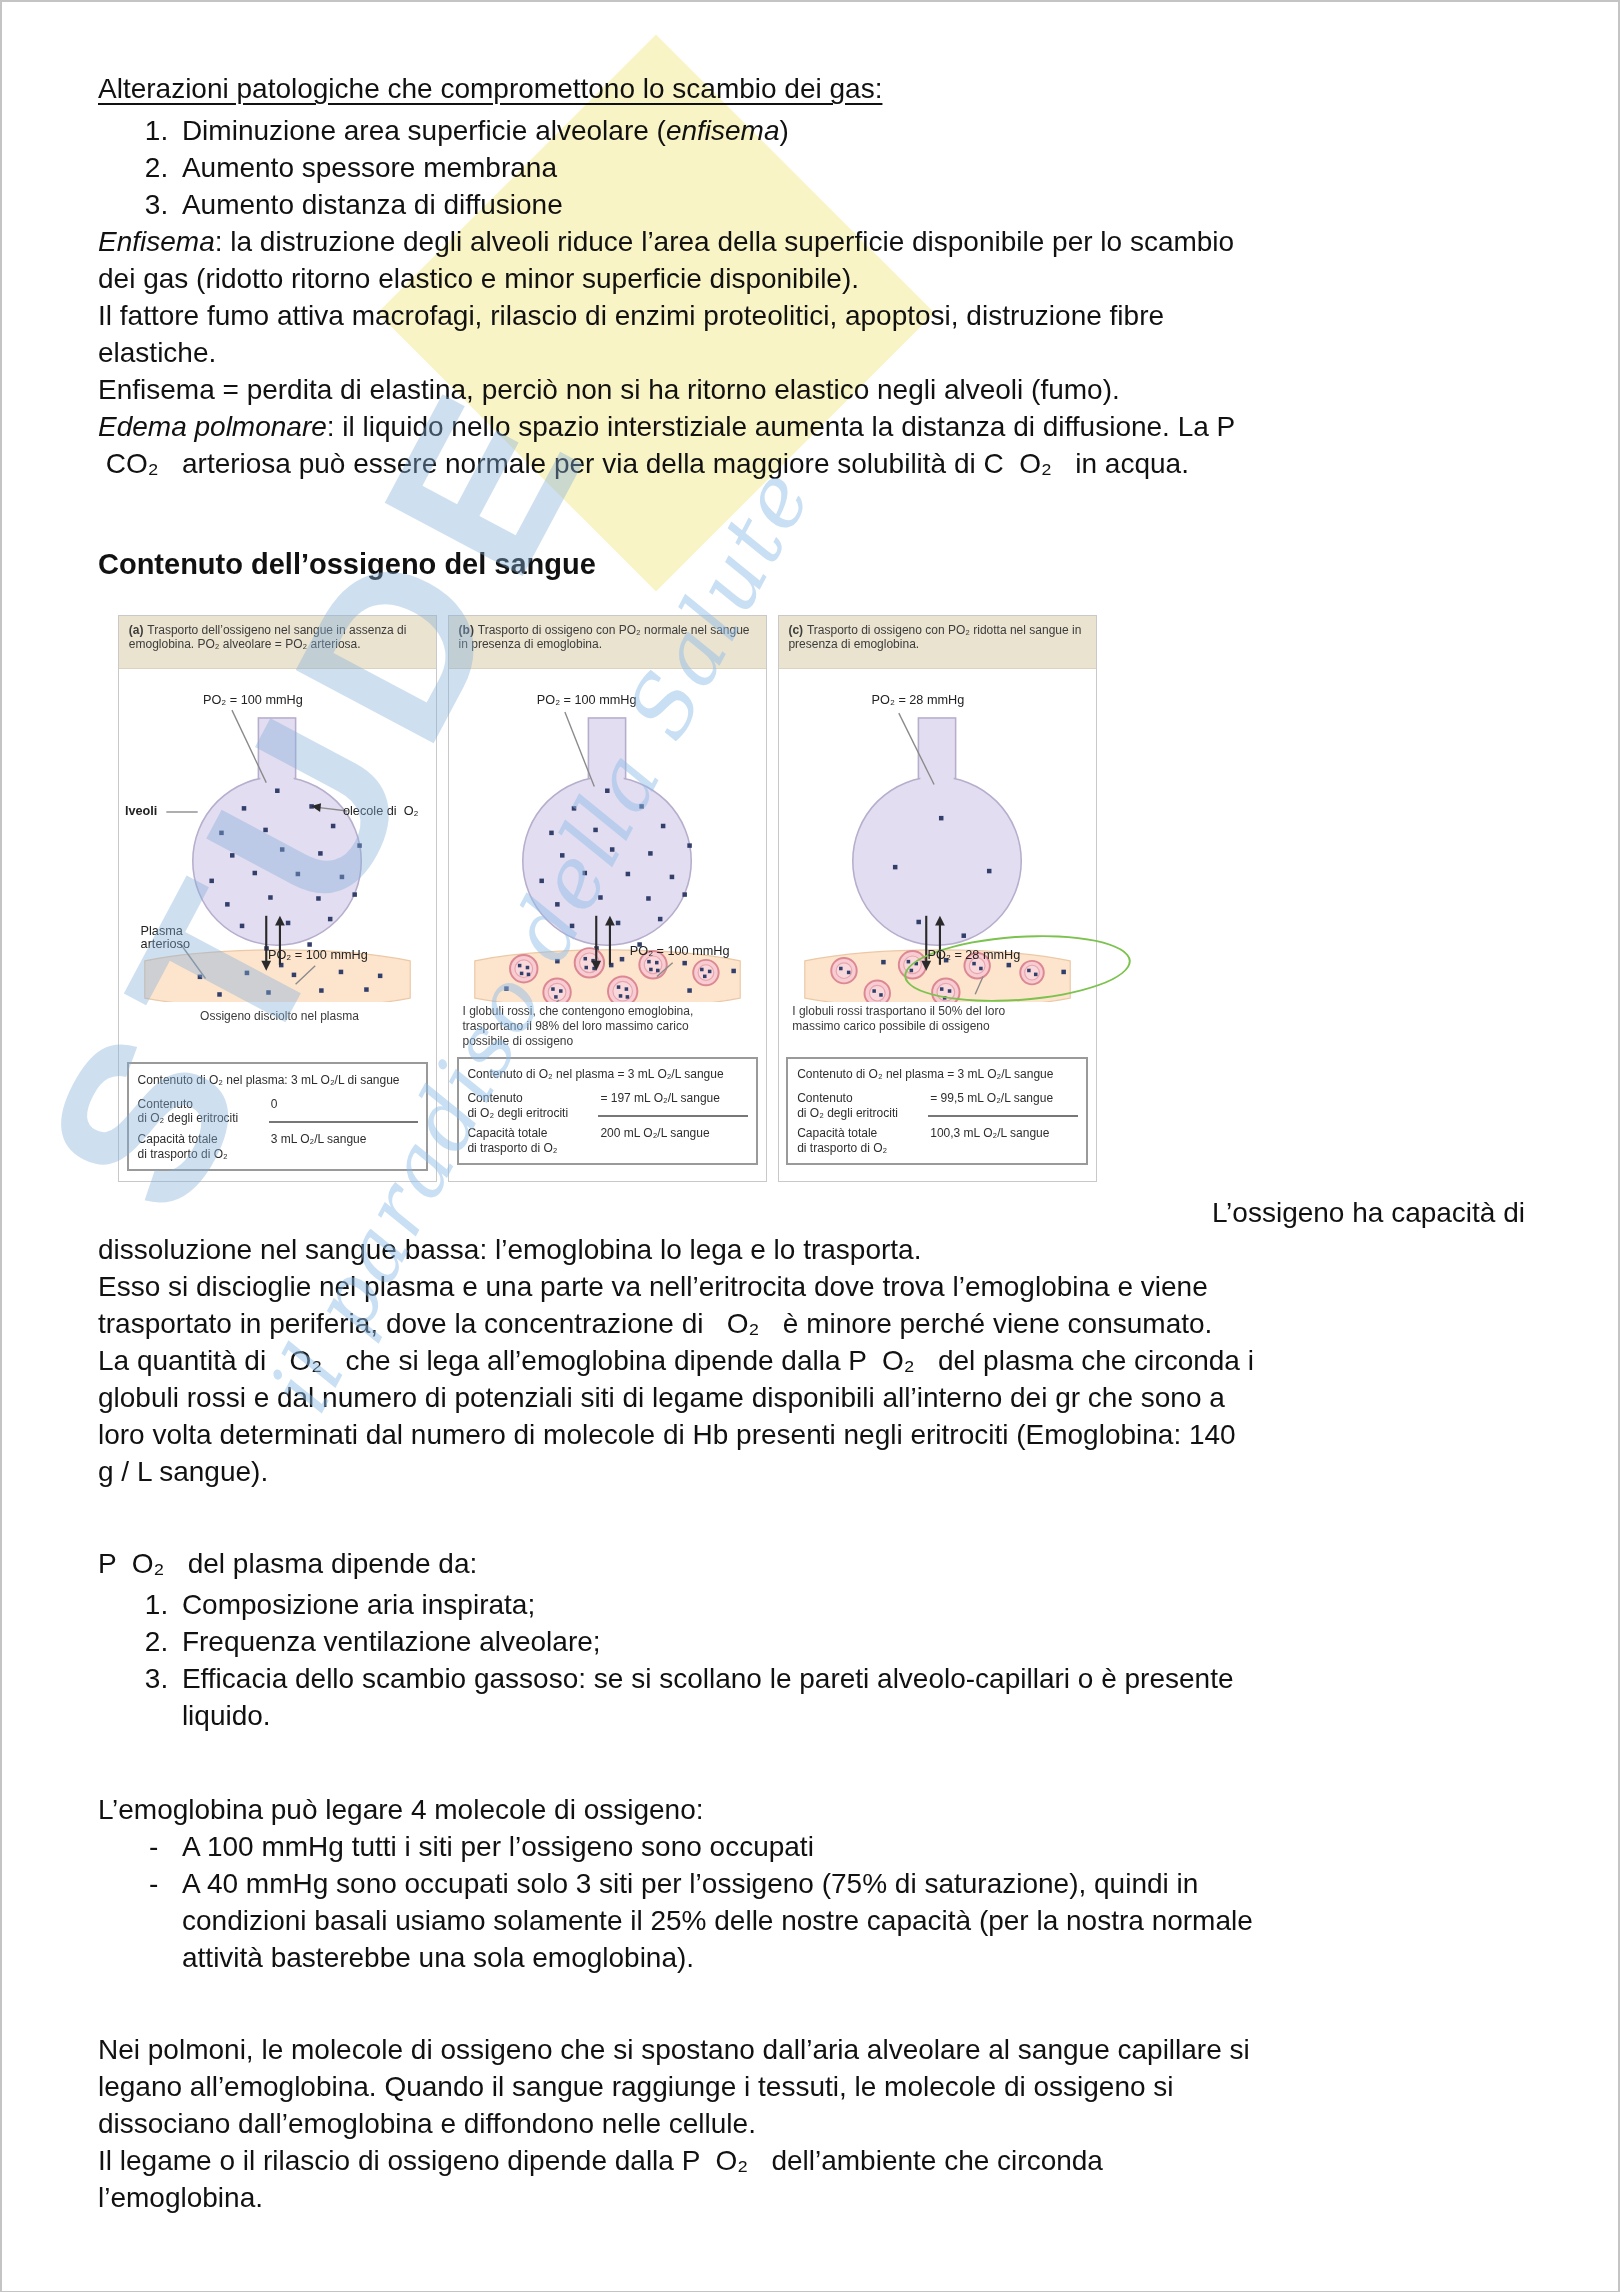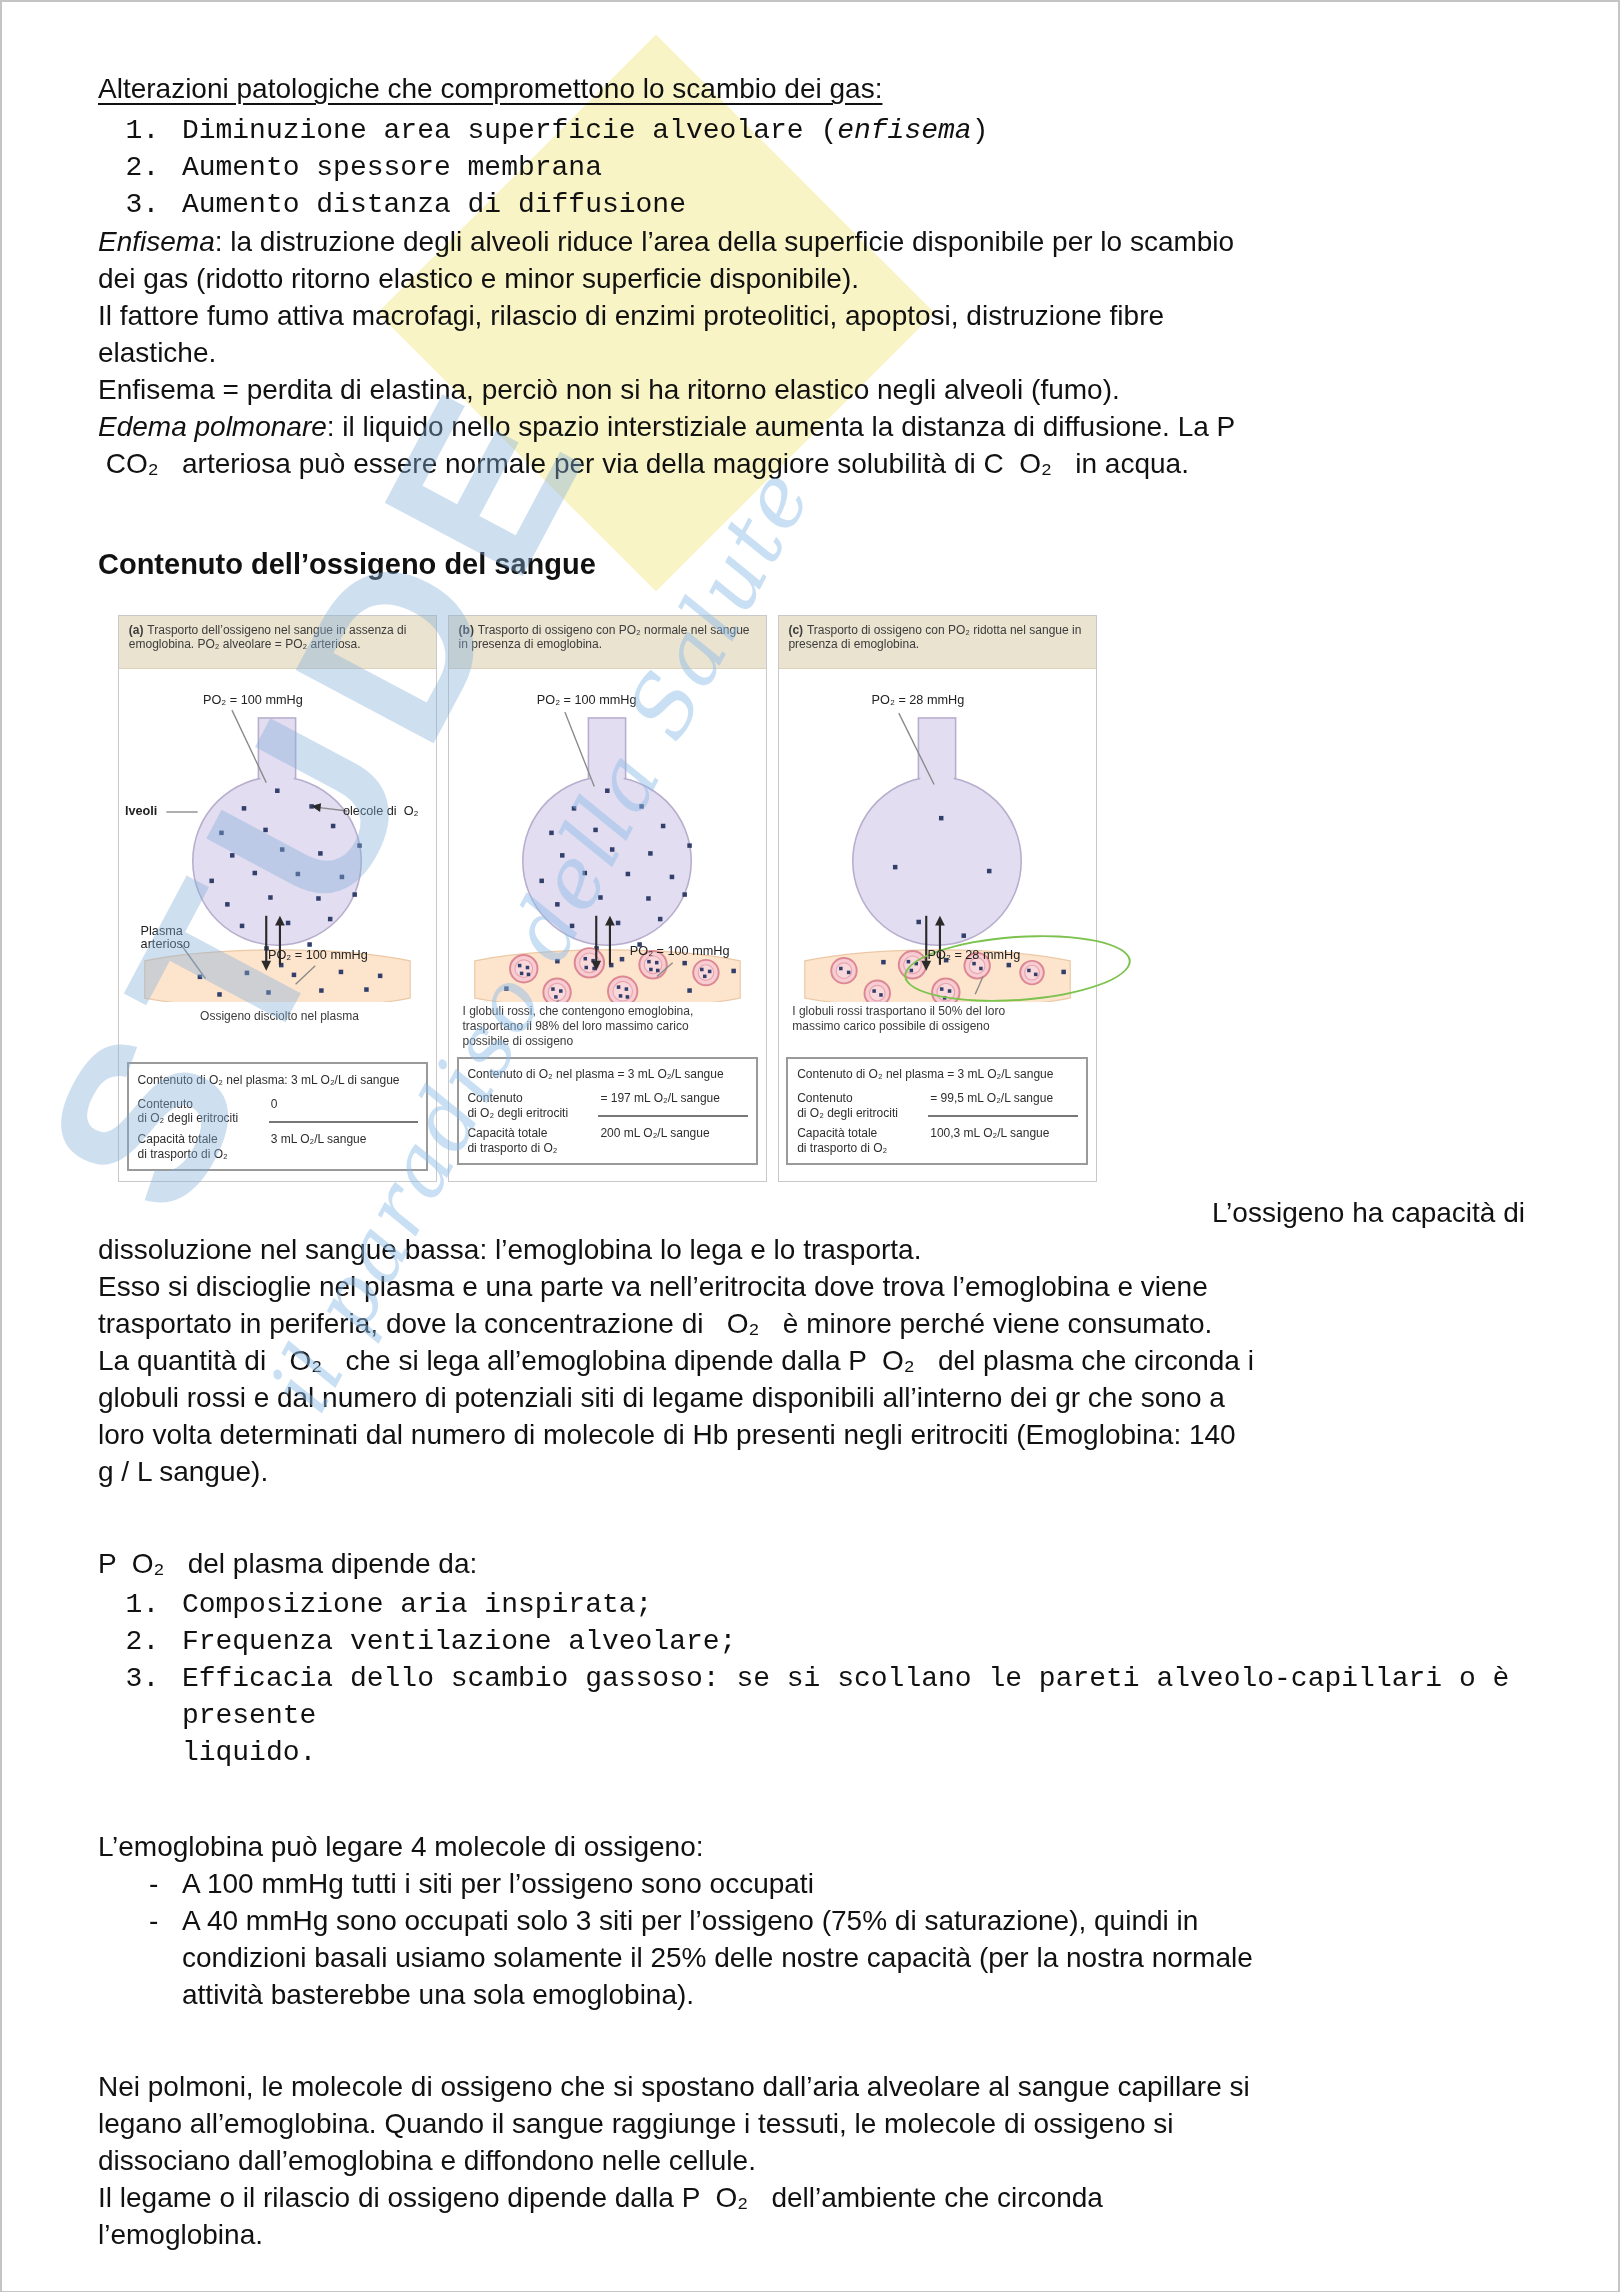--- a/index.html
+++ b/index.html
@@ -17,21 +17,21 @@
   .wm-script{position:absolute;left:257px;top:1384px;font-family:"DejaVu Serif",serif;
              font-style:italic;font-size:84px;line-height:1;letter-spacing:2.9px;
              color:rgba(142,189,231,.48);transform:rotate(-62deg);transform-origin:0 0;
              white-space:nowrap;}
   
   .content{position:relative;z-index:1;padding:69px 95px 0 98px;font-size:28px;line-height:37px;}
   .t{white-space:pre-wrap;}
   h1.doc-title{font-size:28px;font-weight:normal;margin:0;line-height:39px;
                text-decoration:underline;text-underline-offset:4.9px;text-decoration-thickness:2px;}
   ol.nlist{margin:3.9px 0 0 0;padding-left:78px;}
-  ol.nlist li{margin:0;padding-left:5.9px;font-family:Liberation Mono, monospace;}
+  ol.nlist li{margin:0;padding-left:5.9px;}
   p.para{margin:0;}
   .mt-block{margin-top:41px;}
   .mt-small{margin-top:37px;}
   em.lead{font-style:italic;}
   h2.sec{font-size:29px;font-weight:bold;margin:63px 0 0 0;line-height:39px;}
   p.align-right{margin:11.8px 0 0 0;text-align:right;}
   ul.dashlist{list-style:none;margin:0;padding-left:51px;}
   ul.dashlist li{position:relative;padding-left:33px;}
   ul.dashlist li::before{content:"-";position:absolute;left:0;top:0;}
   

